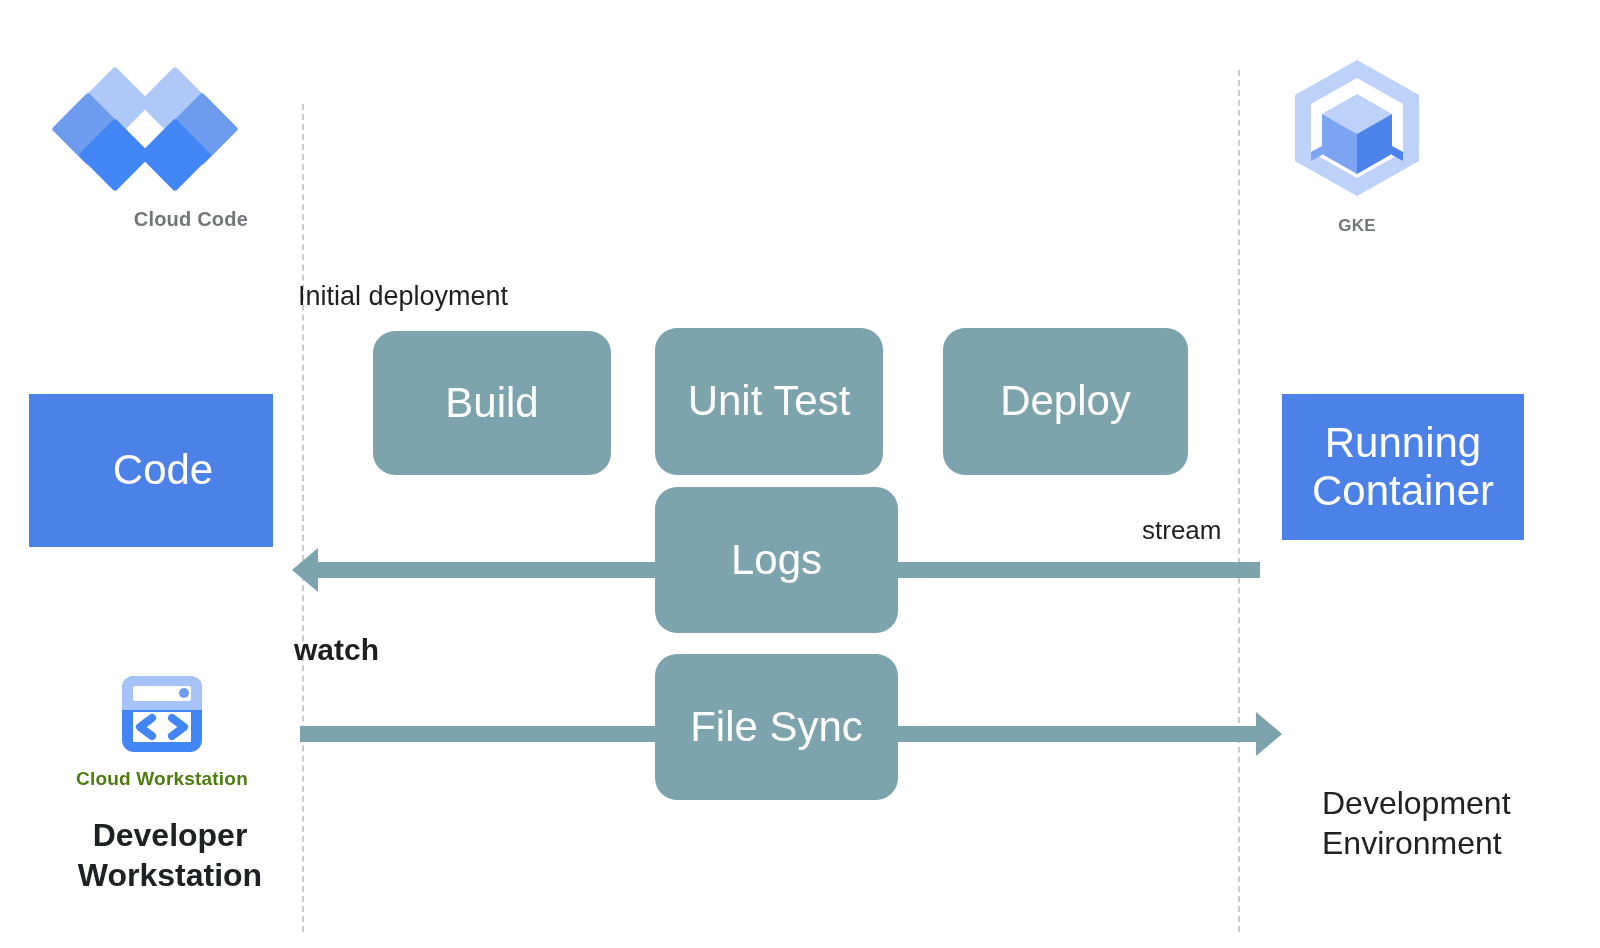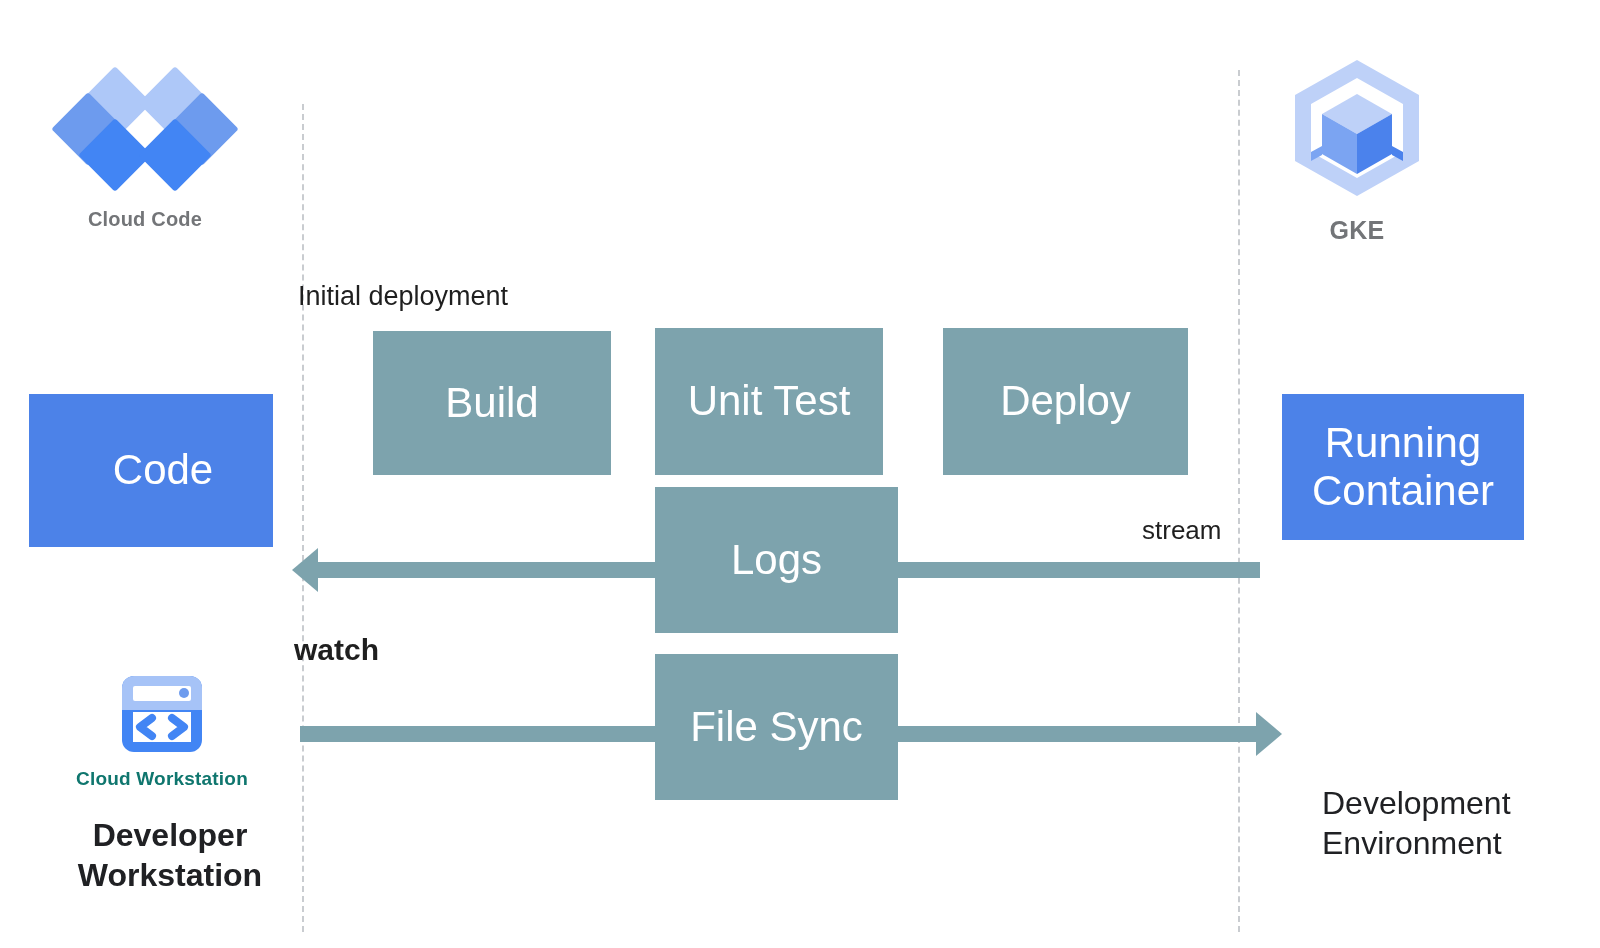--- a/index.html
+++ b/index.html
@@ -36,58 +36,58 @@
   }
   .logo-caption {
     font-weight: bold;
     color: #737578;
     letter-spacing: .2px;
     white-space: nowrap;
   }
 
   
   #cloudcode-col { left: 42px; top: 80px; width: 206px; }
-  #cloudcode-col .logo-caption { font-size: 20px; margin-top: 26px; }
+  #cloudcode-col .logo-caption { font-size: 20px; margin-top: 26px; text-align: right; }
   .cc-logo { position: relative; width: 146px; height: 102px; margin: 0 auto; }
   .cc-d {
     position: absolute;
     width: 52px; height: 52px;
     transform: rotate(45deg);
     border-radius: 3px;
   }
 
   
   #skaffold-col { left: 637px; top: 62px; width: 206px; }
   #skaffold-col .logo-caption { font-size: 21px; margin-top: 24px; }
   .sk-logo { position: relative; width: 118px; height: 122px; margin: 0 auto; }
   .sk-r { position: absolute; background: #4f9fcf; }
 
   
   #gke-col { left: 1254px; top: 58px; width: 206px; }
-  #gke-col .logo-caption { font-size: 25px; margin-top: 18px; }
+  #gke-col .logo-caption { font-size: 17px; margin-top: 18px; }
   .gke-logo { position: relative; width: 132px; height: 140px; margin: 0 auto; }
 
   
   #workstation-col { position: absolute; left: 57px; top: 668px; width: 210px; text-align: center; }
   .ws-logo { position: relative; width: 92px; height: 92px; margin: 0 auto; }
-  #workstation-col .logo-caption { font-size: 19px; margin-top: 8px; color: #0f766e; }
+  #workstation-col .logo-caption { font-size: 19px; margin-top: 8px; color: #4d7c0f; }
 
   
   .box {
     position: absolute;
     display: flex;
     align-items: center;
     justify-content: center;
     text-align: center;
     color: #ffffff;
     font-weight: 400;
     line-height: 1.15;
     box-sizing: border-box;
   }
-  .box.teal { background: #7da3ad; font-size: 42px; }
+  .box.teal { background: #7da3ad; font-size: 42px; border-radius: 22px; }
   .box.blue { background: #4c82e8; font-size: 42px; }
 
   #box-build     { left: 373px;  top: 331px; width: 238px; height: 144px; }
   #box-unittest  { left: 655px;  top: 328px; width: 228px; height: 147px; }
   #box-deploy    { left: 943px;  top: 328px; width: 245px; height: 147px; }
   #box-logs      { left: 655px;  top: 487px; width: 243px; height: 146px; }
   #box-filesync  { left: 655px;  top: 654px; width: 243px; height: 146px; }
   #box-code      { left: 29px;   top: 394px; width: 244px; height: 153px; padding-left: 24px; }
   #box-running   { left: 1282px; top: 394px; width: 242px; height: 146px; }
 

